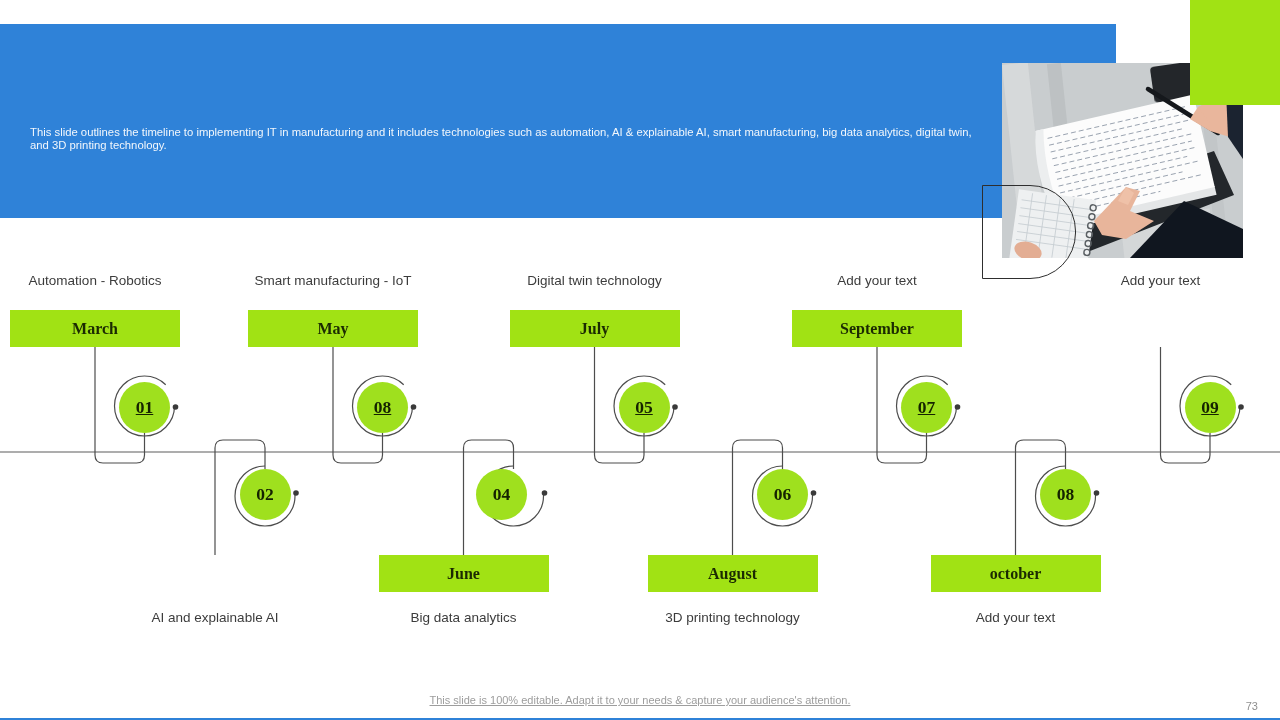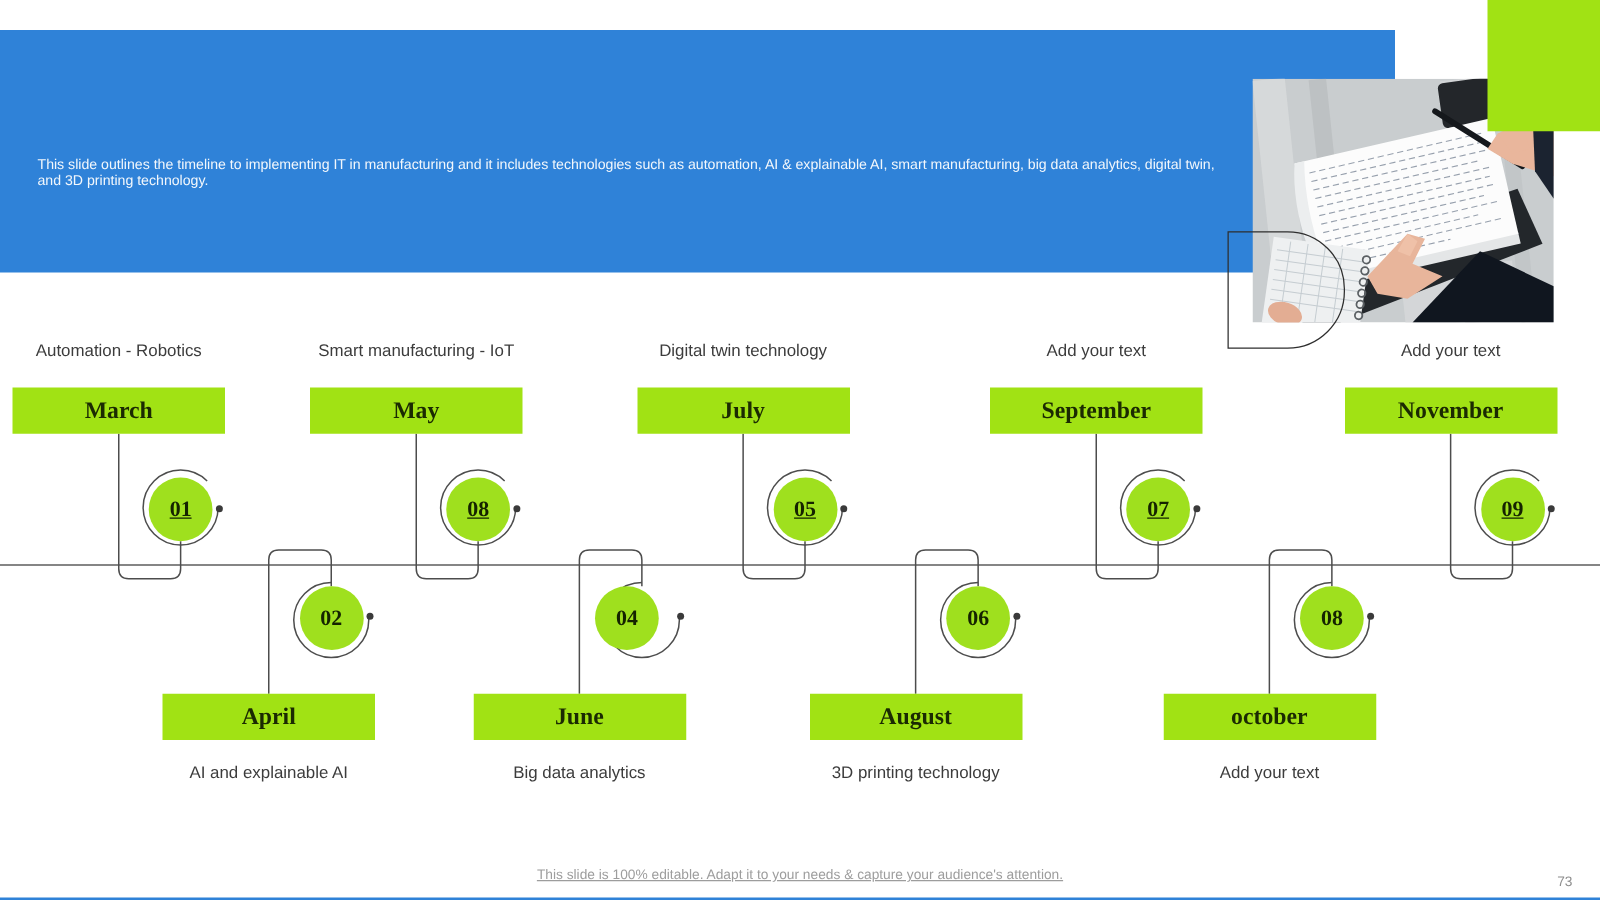--- a/index.html
+++ b/index.html
@@ -13,21 +13,21 @@
                  border:1.3px solid #2e2e2e;border-radius:0 46px 46px 0;z-index:5;background:transparent;}
   .title{position:absolute;left:30px;top:72px;width:1000px;color:#ffffff;
          font-family:"Liberation Serif",serif;font-size:32px;letter-spacing:0.6px;word-spacing:5px;z-index:2;}
   .subtitle{position:absolute;left:30px;top:126px;width:948px;color:#f2f7fc;
             font-size:11.3px;line-height:13px;z-index:2;}
   
   .tl-svg{position:absolute;left:0;top:0;z-index:2;}
   
   .bar{position:absolute;width:170px;height:37px;background:#a1e214;z-index:6;
        display:flex;align-items:center;justify-content:center;
-       font-family:"Liberation Serif",serif;font-weight:bold;font-size:19px;color:#1b2a02;}
+       font-family:"Liberation Serif",serif;font-weight:bold;font-size:16px;color:#1b2a02;}
   .bar.top{top:310px;} .bar.bot{top:555px;}
   
   .ncircle{position:absolute;width:51px;height:51px;border-radius:50%;background:#9fe01e;z-index:6;
            display:flex;align-items:center;justify-content:center;
            font-family:"Liberation Serif",serif;font-weight:bold;font-size:17.5px;color:#152300;}
   .ncircle.top{top:381.5px;text-decoration:underline;} .ncircle.bot{top:468.5px;}
   
   .lbl{position:absolute;width:240px;text-align:center;font-size:13.5px;color:#3c3c3c;z-index:6;}
   .lbl.top{top:273px;} .lbl.bot{top:610px;}
   
@@ -149,34 +149,32 @@
   <div class="lbl top" style="left:-25px">Automation - Robotics</div>
   <div class="lbl top" style="left:213px">Smart manufacturing - IoT</div>
   <div class="lbl top" style="left:474.5px">Digital twin technology</div>
   <div class="lbl top" style="left:757px">Add your text</div>
   <div class="lbl top" style="left:1040.5px">Add your text</div>
 
   <div class="bar top" style="left:10px">March</div>
   <div class="bar top" style="left:248px">May</div>
   <div class="bar top" style="left:509.5px">July</div>
   <div class="bar top" style="left:792px">September</div>
-  <div class="bar top" style="left:1075.5px">November</div>
 
   <div class="ncircle top" style="left:119px">01</div>
   <div class="ncircle top" style="left:357px">08</div>
   <div class="ncircle top" style="left:618.5px">05</div>
   <div class="ncircle top" style="left:901px">07</div>
   <div class="ncircle top" style="left:1184.5px">09</div>
 
   <div class="ncircle bot" style="left:239.5px">02</div>
   <div class="ncircle bot" style="left:476px">04</div>
   <div class="ncircle bot" style="left:757px">06</div>
   <div class="ncircle bot" style="left:1040px">08</div>
 
-  <div class="bar bot" style="left:130px">April</div>
   <div class="bar bot" style="left:378.5px">June</div>
   <div class="bar bot" style="left:647.5px">August</div>
   <div class="bar bot" style="left:930.5px">october</div>
 
   <div class="lbl bot" style="left:95px">AI and explainable AI</div>
   <div class="lbl bot" style="left:343.5px">Big data analytics</div>
   <div class="lbl bot" style="left:612.5px">3D printing technology</div>
   <div class="lbl bot" style="left:895.5px">Add your text</div>
 
   <div class="footer">This slide is 100% editable. Adapt it to your needs &amp; capture your audience's attention.</div>

